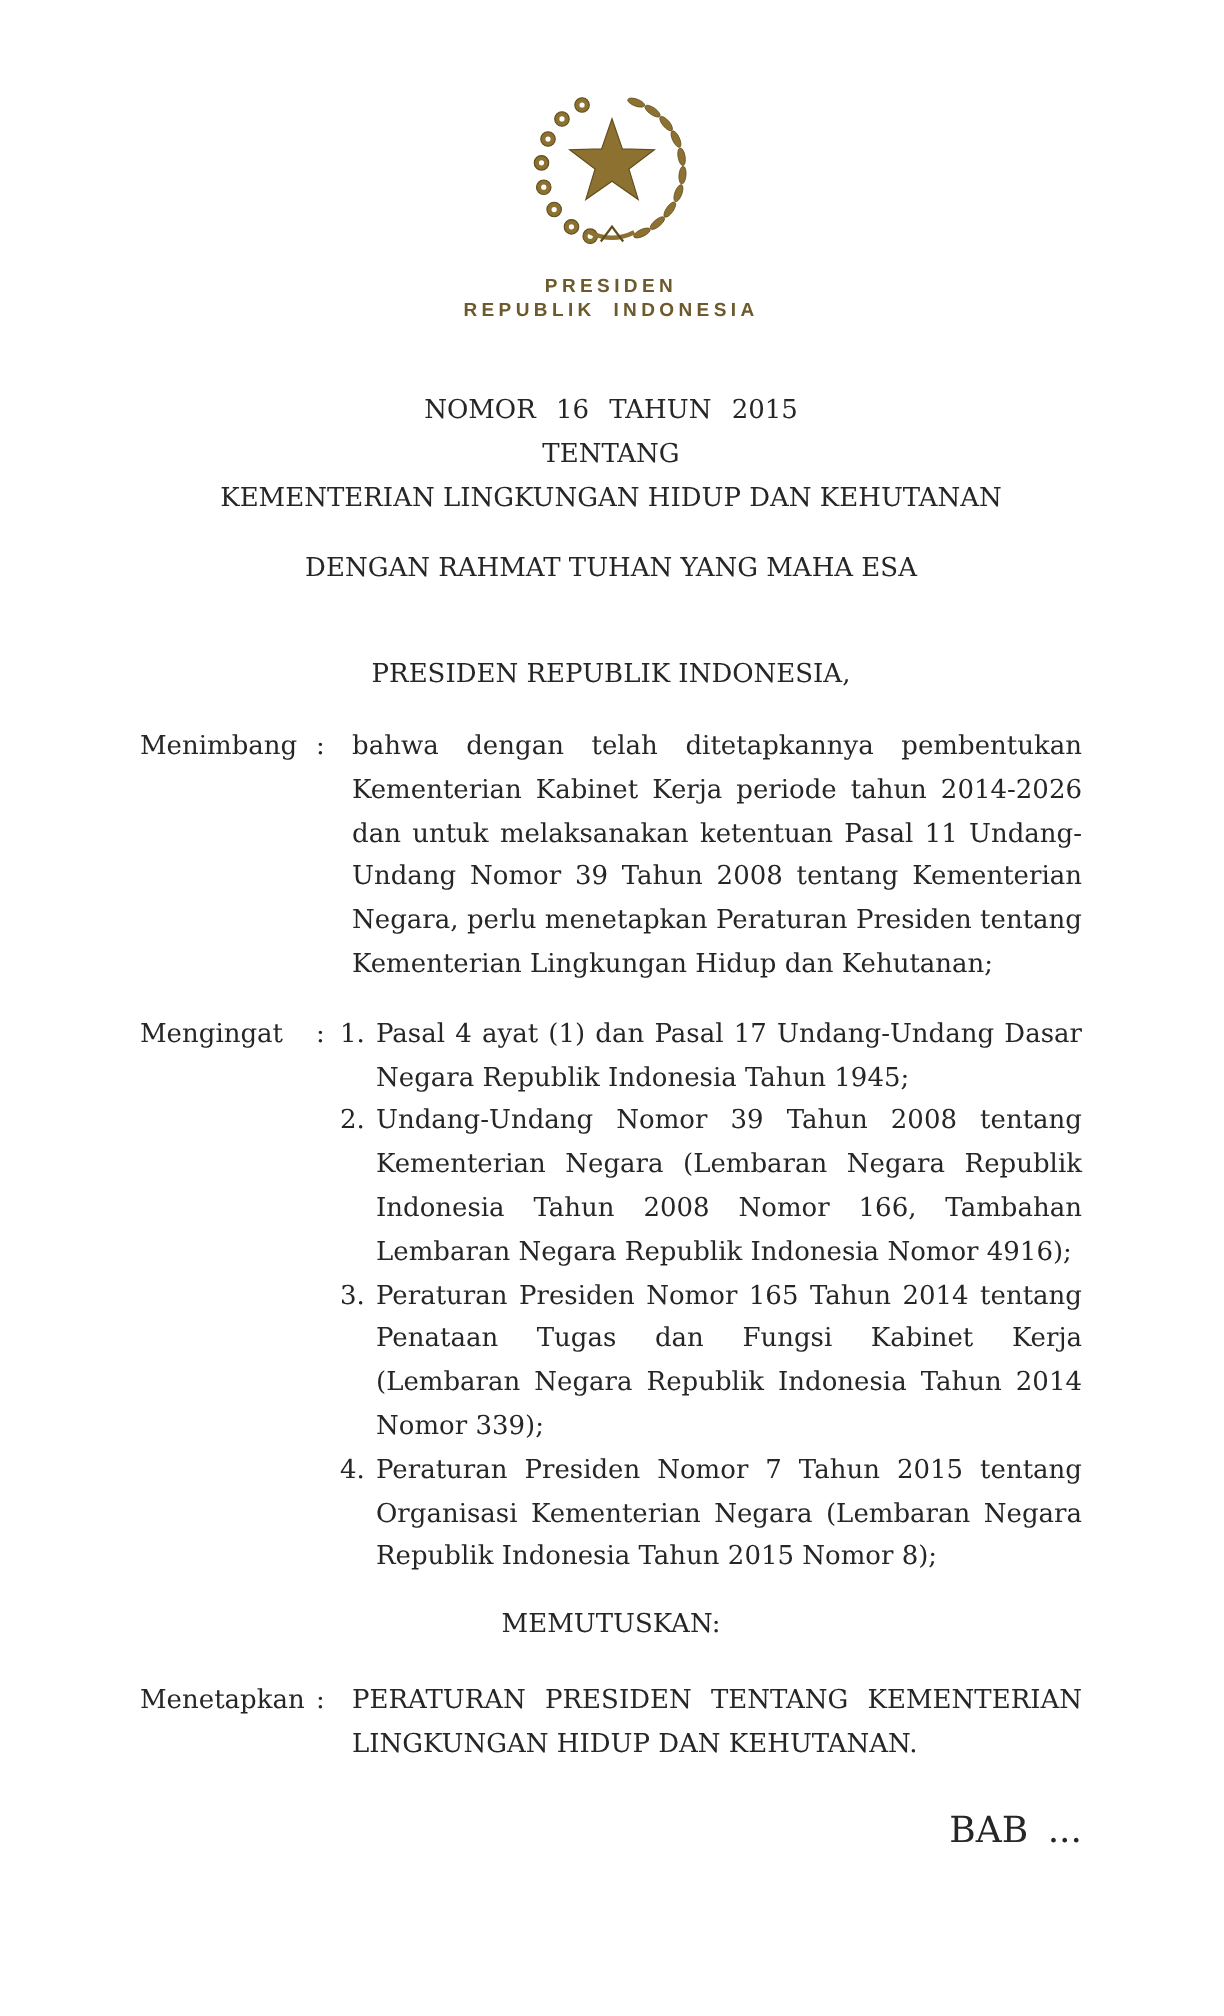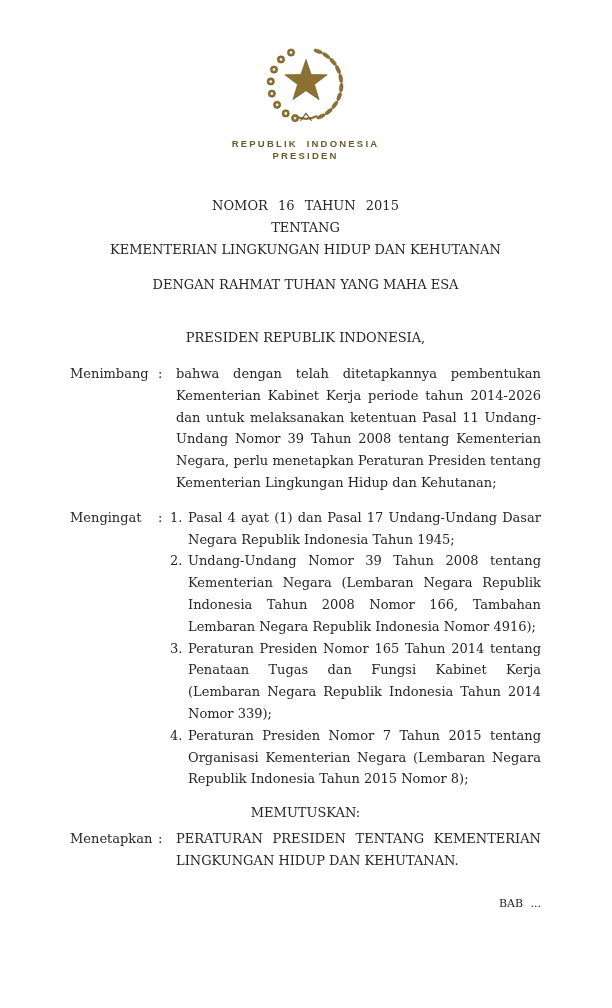--- a/index.html
+++ b/index.html
@@ -80,25 +80,25 @@
   .clause-mengingat{ margin-top:13px; }
   .ref-item{ display:flex; margin-left:-6px; }
   .ref-num{ flex:0 0 18px; }
   .ref-text{ flex:1 1 auto; text-align:justify; }
   .memutuskan{
     margin-top:12px;
     text-align:center;
     font-size:13px;
     line-height:21.8px;
   }
-  .clause-menetapkan{ margin-top:4px; }
+  .clause-menetapkan{ margin-top:16px; }
   .bab-next{
     margin-top:21px;
     text-align:right;
-    font-size:11px;
+    font-size:18px;
     line-height:21.8px;
     word-spacing:4px;
   }
 </style>
 </head>
 <body>
 
 <div class="page">
 
   <div class="emblem">
@@ -137,22 +137,22 @@
       </g>
 
       <path class="stem" d="M38,84 Q50,90 62,84"></path>
       <path class="stem2" d="M44,89 L50,81 L56,89"></path>
 
       <path class="gold" d="M50,23 L55.6,39.2 L72.8,39.6 L59.1,50 L64.1,66.4 L50,56.6 L35.9,66.4 L40.9,50 L27.2,39.6 L44.4,39.2 Z"></path>
     </svg>
   </div>
 
   <div class="org">
+    <div>PRESIDEN</div>
     <div>REPUBLIK INDONESIA</div>
-    <div>PRESIDEN</div>
   </div>
 
   <div class="title-block">
     <div class="wide-words">NOMOR 16 TAHUN 2015</div>
     <div>TENTANG</div>
     <div>KEMENTERIAN LINGKUNGAN HIDUP DAN KEHUTANAN</div>
   </div>
 
   <div class="invocation">DENGAN RAHMAT TUHAN YANG MAHA ESA</div>
   <div class="authority">PRESIDEN REPUBLIK INDONESIA,</div>

